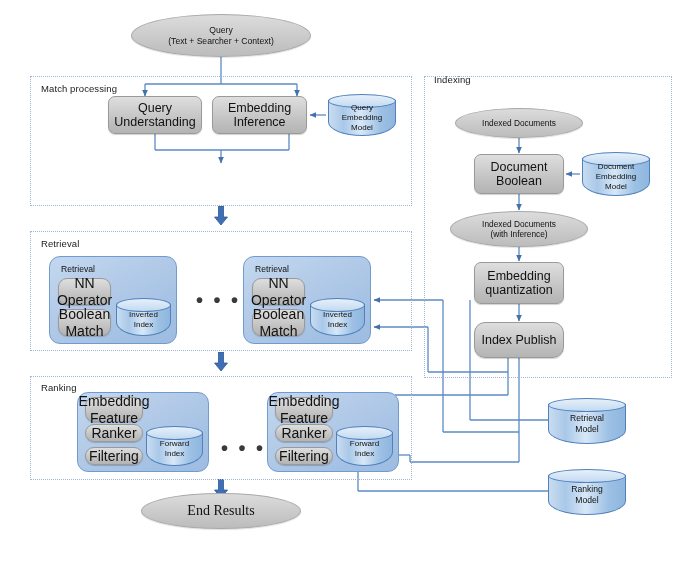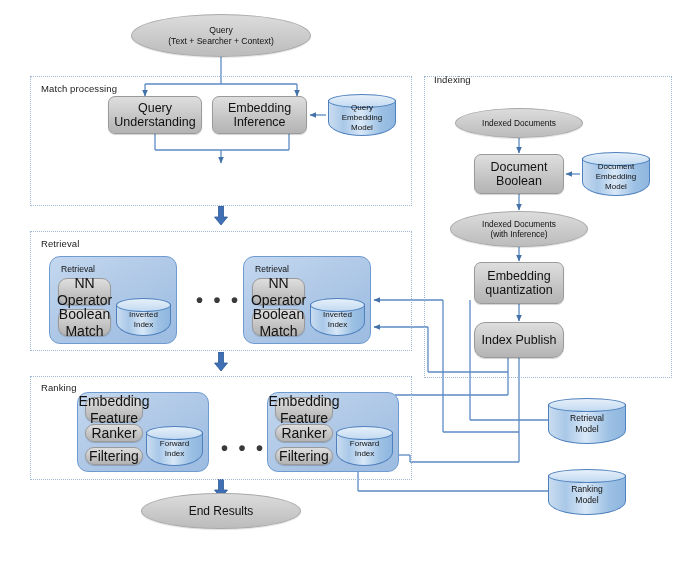--- a/index.html
+++ b/index.html
@@ -415,17 +415,17 @@
     <div class="body"></div>
     <div class="top"></div>
     <div class="lbl">
       <div>
         <div>Ranking</div>
         <div>Model</div>
       </div>
     </div>
   </div>
 
-  <div class="gell" style="left:141px;top:493px;width:160px;height:36px;font-size:12px;">
+  <div class="gell" style="left:141px;top:493px;width:160px;height:36px;font-size:14px;font-family:Liberation Serif, serif;">
     <div>End Results</div>
   </div>
 
 </div>
 
 </body></html>

